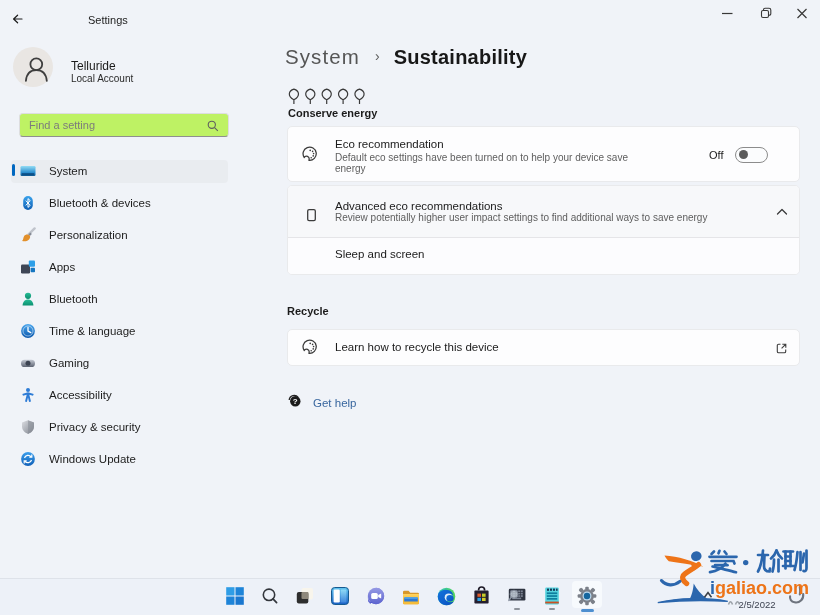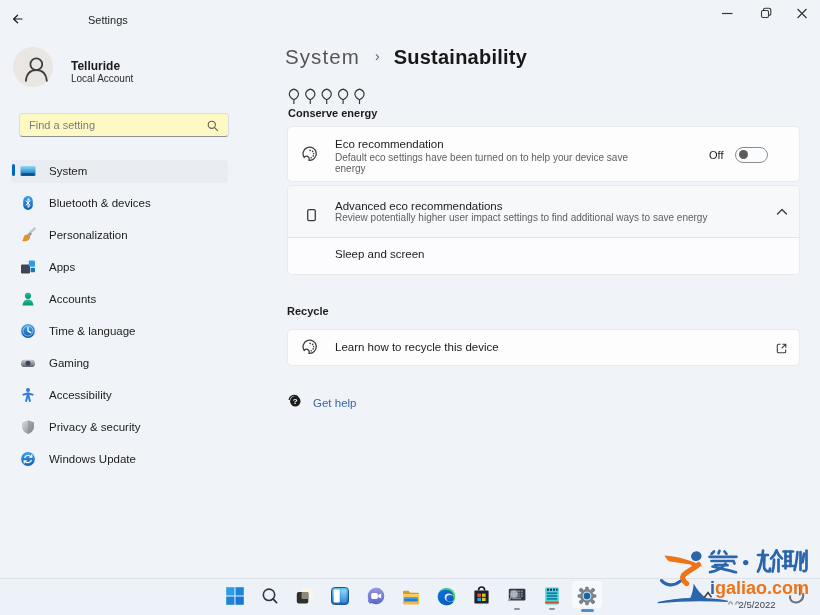--- a/index.html
+++ b/index.html
@@ -9,23 +9,23 @@
   .abs { position:absolute; }
   svg { display:block; }
 
   
   #backarrow { left:5px; top:9px; }
   #apptitle { left:40px; top:14px; font-size:11px; color:#1d1d1d;margin-left:48px; }
 
   
   #avatar { left:13px; top:47px; width:40px; height:40px; border-radius:50%;
             background:#e9e6e3; }
-  #uname { left:71px; top:58.5px; font-size:12px; font-weight:bold; }
+  #uname { left:71px; top:58.5px; font-size:12px; font-weight:normal; }
   #uacct { left:71px; top:72.5px; font-size:10px; color:#2a2a2a; }
-  #search { left:19px; top:113px; width:210px; height:24px; background:#fef9c3;
+  #search { left:19px; top:113px; width:210px; height:24px; background:#bef264;
             border:1px solid #dddde0; border-bottom:1px solid #8f8f8f;
             border-radius:4px; }
   #search span { position:absolute; left:9px; top:5px; font-size:11px; color:#7c7c7c; }
   #search svg { position:absolute; right:9px; top:6px; }
 
   #nav { left:0; top:155px; width:240px; }
   .navrow { position:relative; height:32px; }
   .navrow .ico { position:absolute; left:20px; top:8px; width:16px; height:16px; }
   .navrow .lbl { position:absolute; left:49px; top:9.5px; font-size:11.5px; color:#1d1d1d; }
   #selrow { left:11px; top:160px; width:217px; height:23px; border-radius:4px;
@@ -159,21 +159,21 @@
     <svg class="ico" viewBox="0 0 16 16">
       <defs>
           <linearGradient id="gacc" x1="0" y1="0" x2="0" y2="1">
             <stop offset="0" stop-color="#27bd96"></stop>
             <stop offset="1" stop-color="#0b8f70"></stop>
           </linearGradient>
         </defs>
       <circle cx="8" cy="4.8" r="3.1" fill="url(#gacc)"></circle>
       <path d="M2.6 14.6 c0 -4.2 2.6 -6.2 5.4 -6.2 s5.4 2 5.4 6.2 Z" fill="url(#gacc)"></path>
     </svg>
-    <span class="lbl">Accounts</span>
+    <span class="lbl">Bluetooth</span>
   </div>
   <div class="navrow">
     <svg class="ico" viewBox="0 0 16 16">
       <defs>
           <linearGradient id="gclk" x1="0" y1="0" x2="0" y2="1">
             <stop offset="0" stop-color="#4aa6ee"></stop>
             <stop offset="1" stop-color="#0d58ac"></stop>
           </linearGradient>
         </defs>
       <circle cx="8" cy="8" r="6.9" fill="url(#gclk)"></circle>

